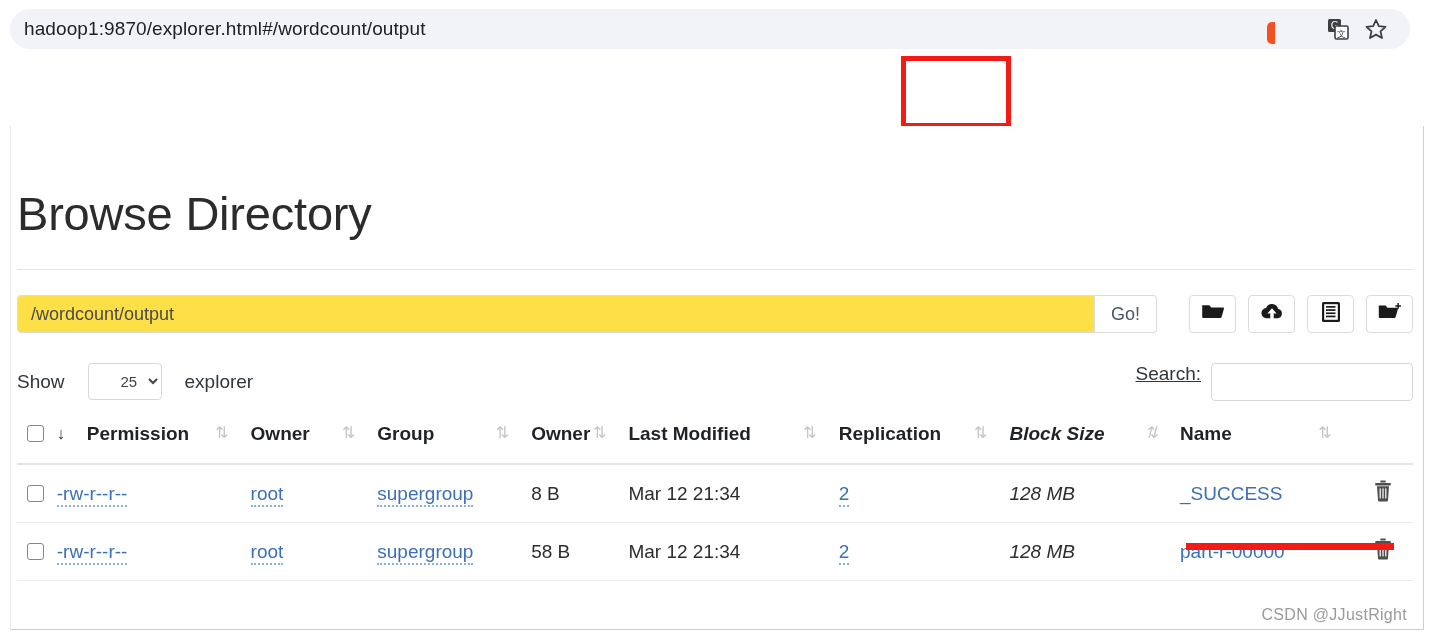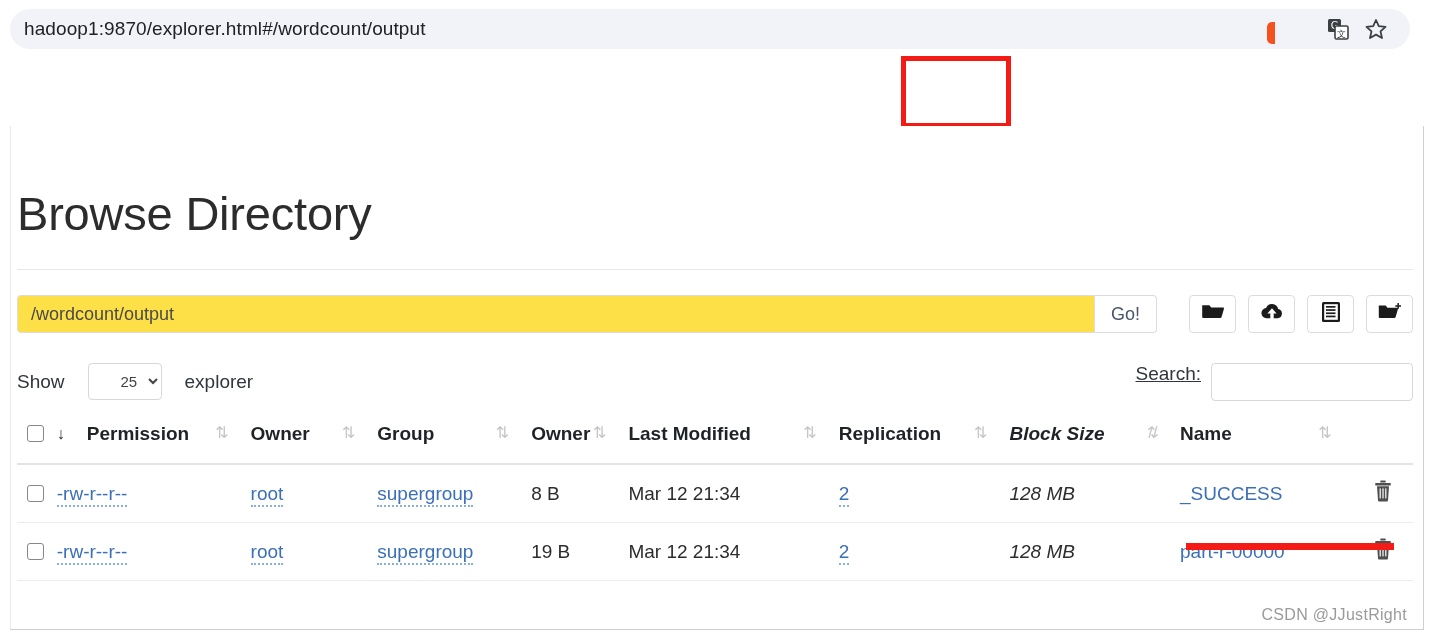--- a/index.html
+++ b/index.html
@@ -474,21 +474,21 @@
           </td>
           <td class="c-perm">
             <span class="editable">-rw-r--r--</span>
           </td>
           <td class="c-owner">
             <span class="editable">root</span>
           </td>
           <td class="c-group">
             <span class="editable">supergroup</span>
           </td>
-          <td class="c-size">19 B</td>
+          <td class="c-size">58 B</td>
           <td class="c-mod">Mar 12 21:34</td>
           <td class="c-repl">
             <span class="editable">2</span>
           </td>
           <td class="c-block">128 MB</td>
           <td class="c-name">
             <span class="namelink">part-r-00000</span>
           </td>
           <td class="c-trash">
             <span class="trash-ic">

